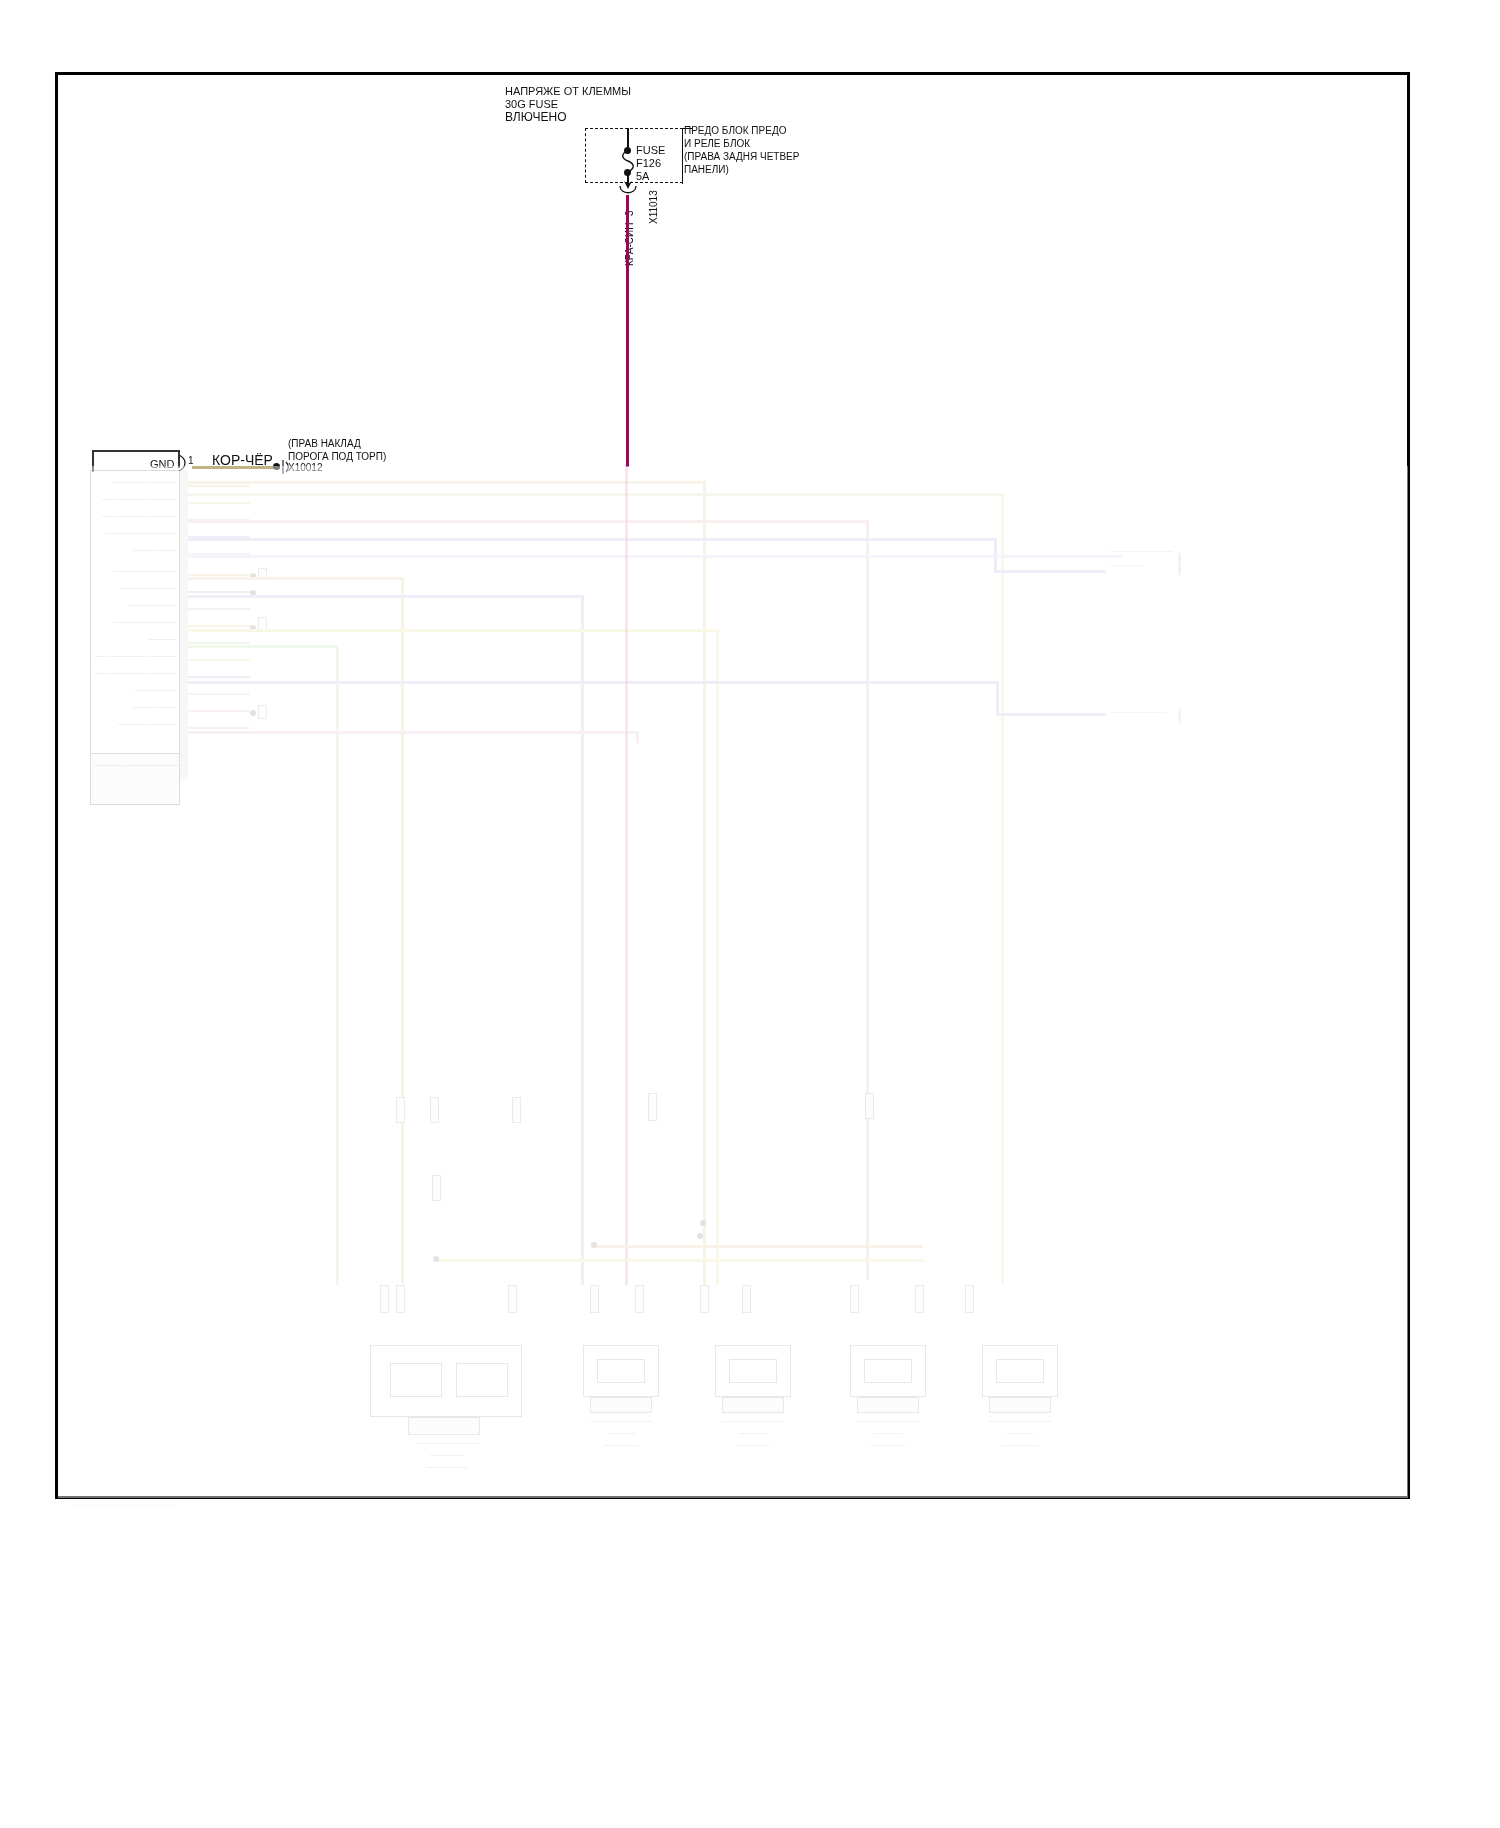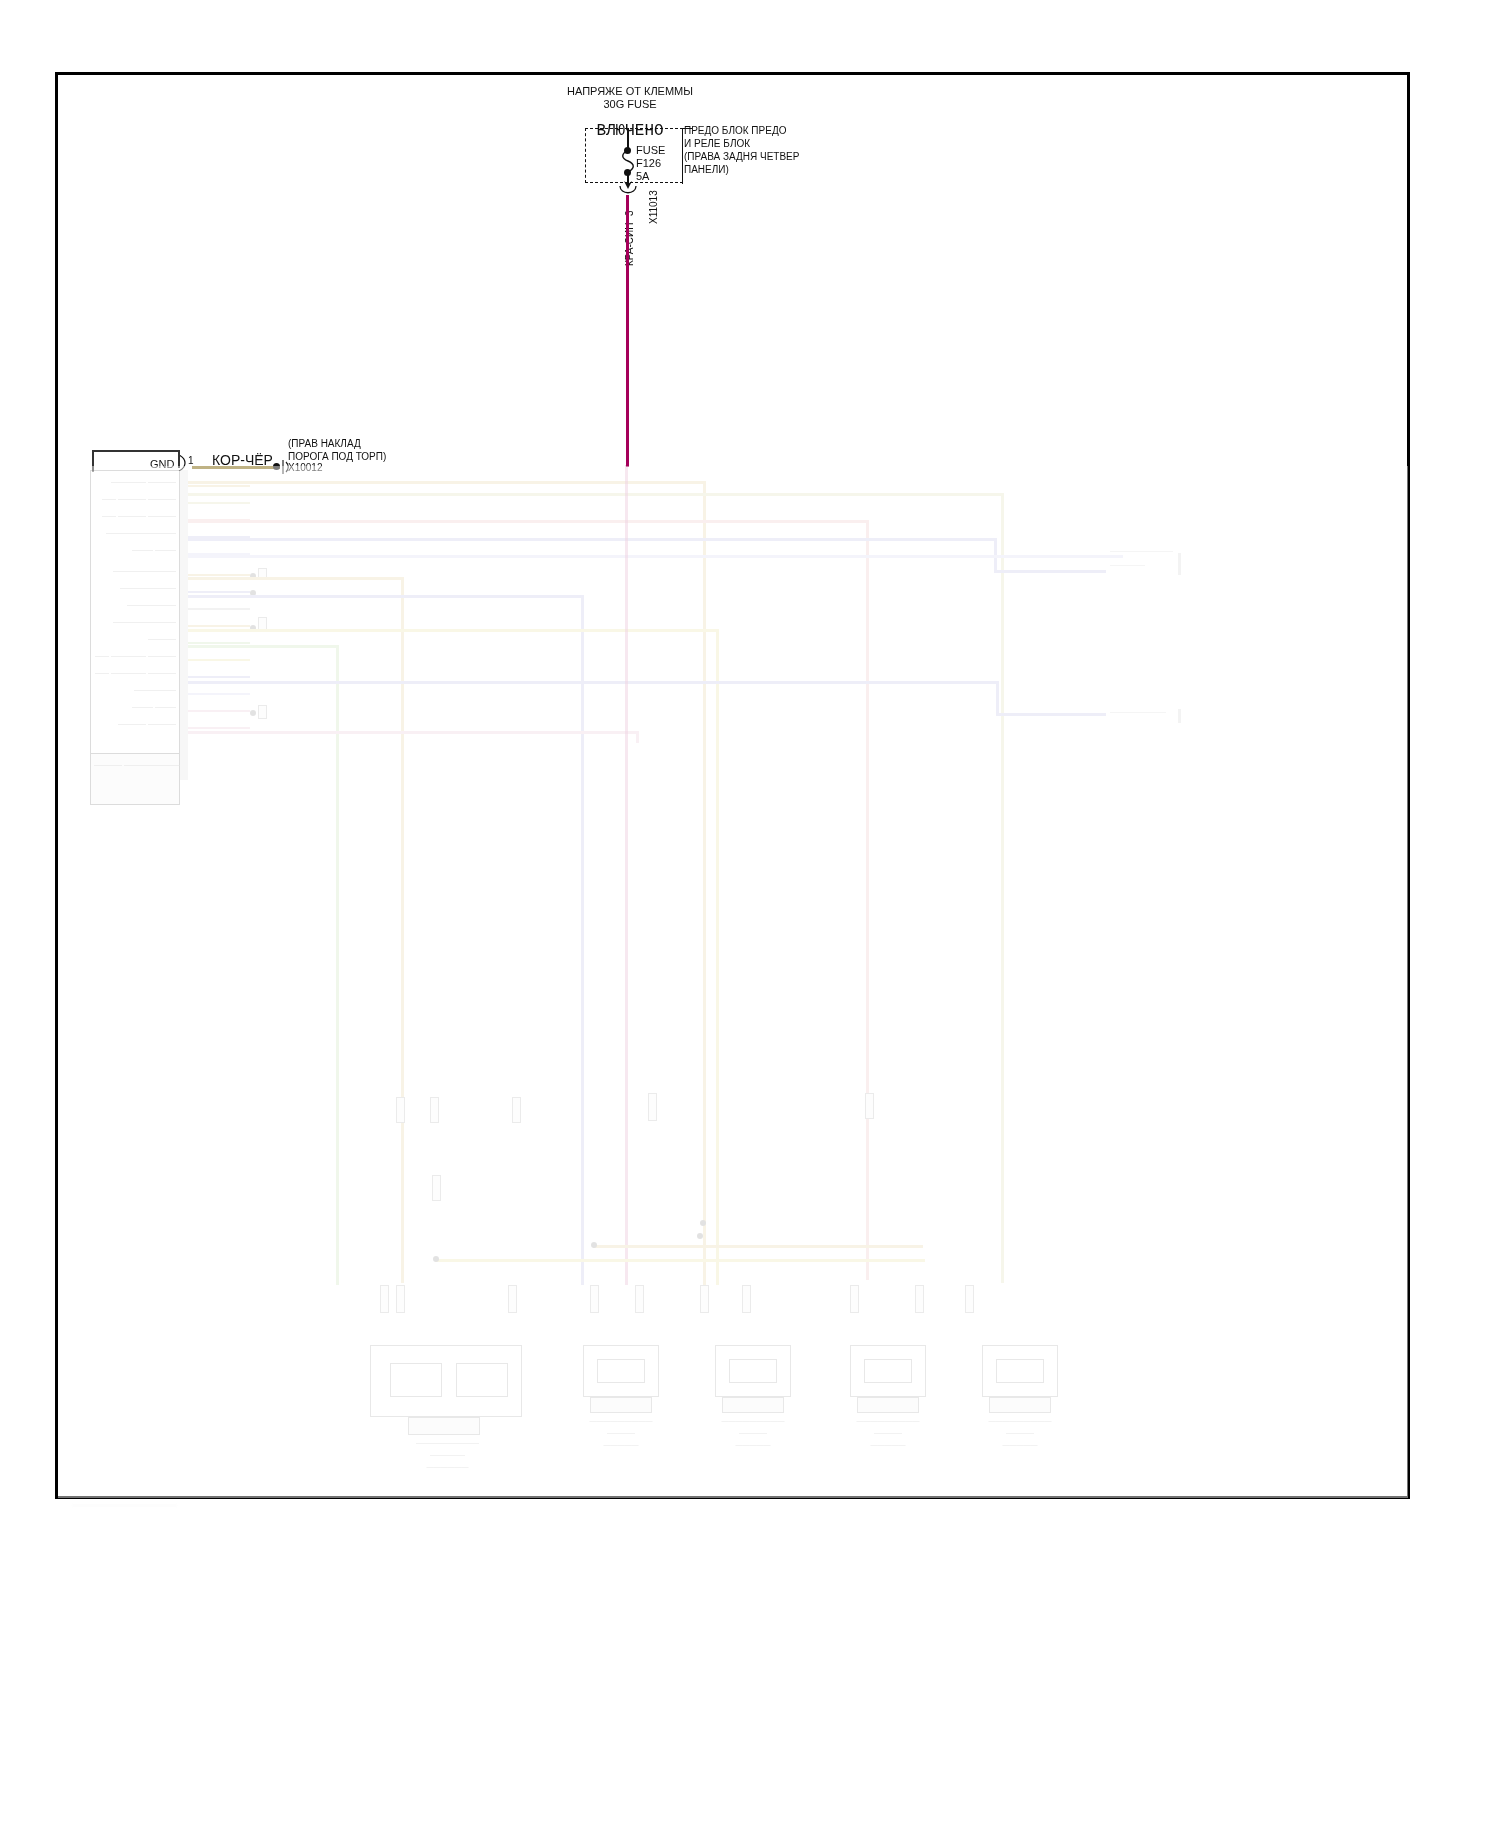--- a/index.html
+++ b/index.html
@@ -6,21 +6,21 @@
   body{font-family:"Liberation Sans",sans-serif;}
   #page{position:relative;width:1500px;height:1828px;background:#ffffff;overflow:hidden;}
 
   
   .page-frame{position:absolute;left:55px;top:72px;width:1355px;height:1427px;
               border:3px solid #000;box-sizing:border-box;background:#fff;}
 
   
   .abs{position:absolute;}
   .txt{position:absolute;font-size:11px;color:#111;line-height:13px;white-space:pre;}
-  .txt.c{text-align:center;}
+  .txt.c{}
 
   
   .fusebox{position:absolute;border:1.5px dashed #111;box-sizing:border-box;background:transparent;}
 
   
   .lead{position:absolute;background:#111;}
   .dot{position:absolute;width:7px;height:7px;border-radius:50%;background:#111;}
 
   
   .faded{position:absolute;left:0;top:0;width:100%;height:100%;}
@@ -54,21 +54,21 @@
 <body>
 
 <div id="page">
 
   <div class="page-frame"></div>
 
   <div class="abs">
 
     <div class="txt c" style="left:505px;top:85px;width:250px;font-size:11px;">НАПРЯЖЕ ОТ КЛЕММЫ</div>
     <div class="txt c" style="left:505px;top:98px;width:250px;font-size:11px;">30G FUSE</div>
-    <div class="txt c" style="left:505px;top:125px;width:250px;font-size:16px;font-family:Liberation Mono, monospace;">ВЛЮЧЕНО</div>
+    <div class="txt c" style="left:505px;top:111px;width:250px;font-size:12px;">ВЛЮЧЕНО</div>
 
     <div class="fusebox" style="left:585px;top:128px;width:98px;height:55px;"></div>
 
     <div class="lead" style="left:627px;top:128px;width:1.5px;height:22px;"></div>
     <div class="dot" style="left:624px;top:147px;"></div>
 
     <svg class="abs" style="left:620px;top:150px;" width="16" height="22">
       <path d="M8 0 C 1 4, 1 8, 8 11 C 15 14, 15 18, 8 22" stroke="#111" stroke-width="1.4" fill="none"></path>
     </svg>
     <div class="dot" style="left:624px;top:169px;"></div>

